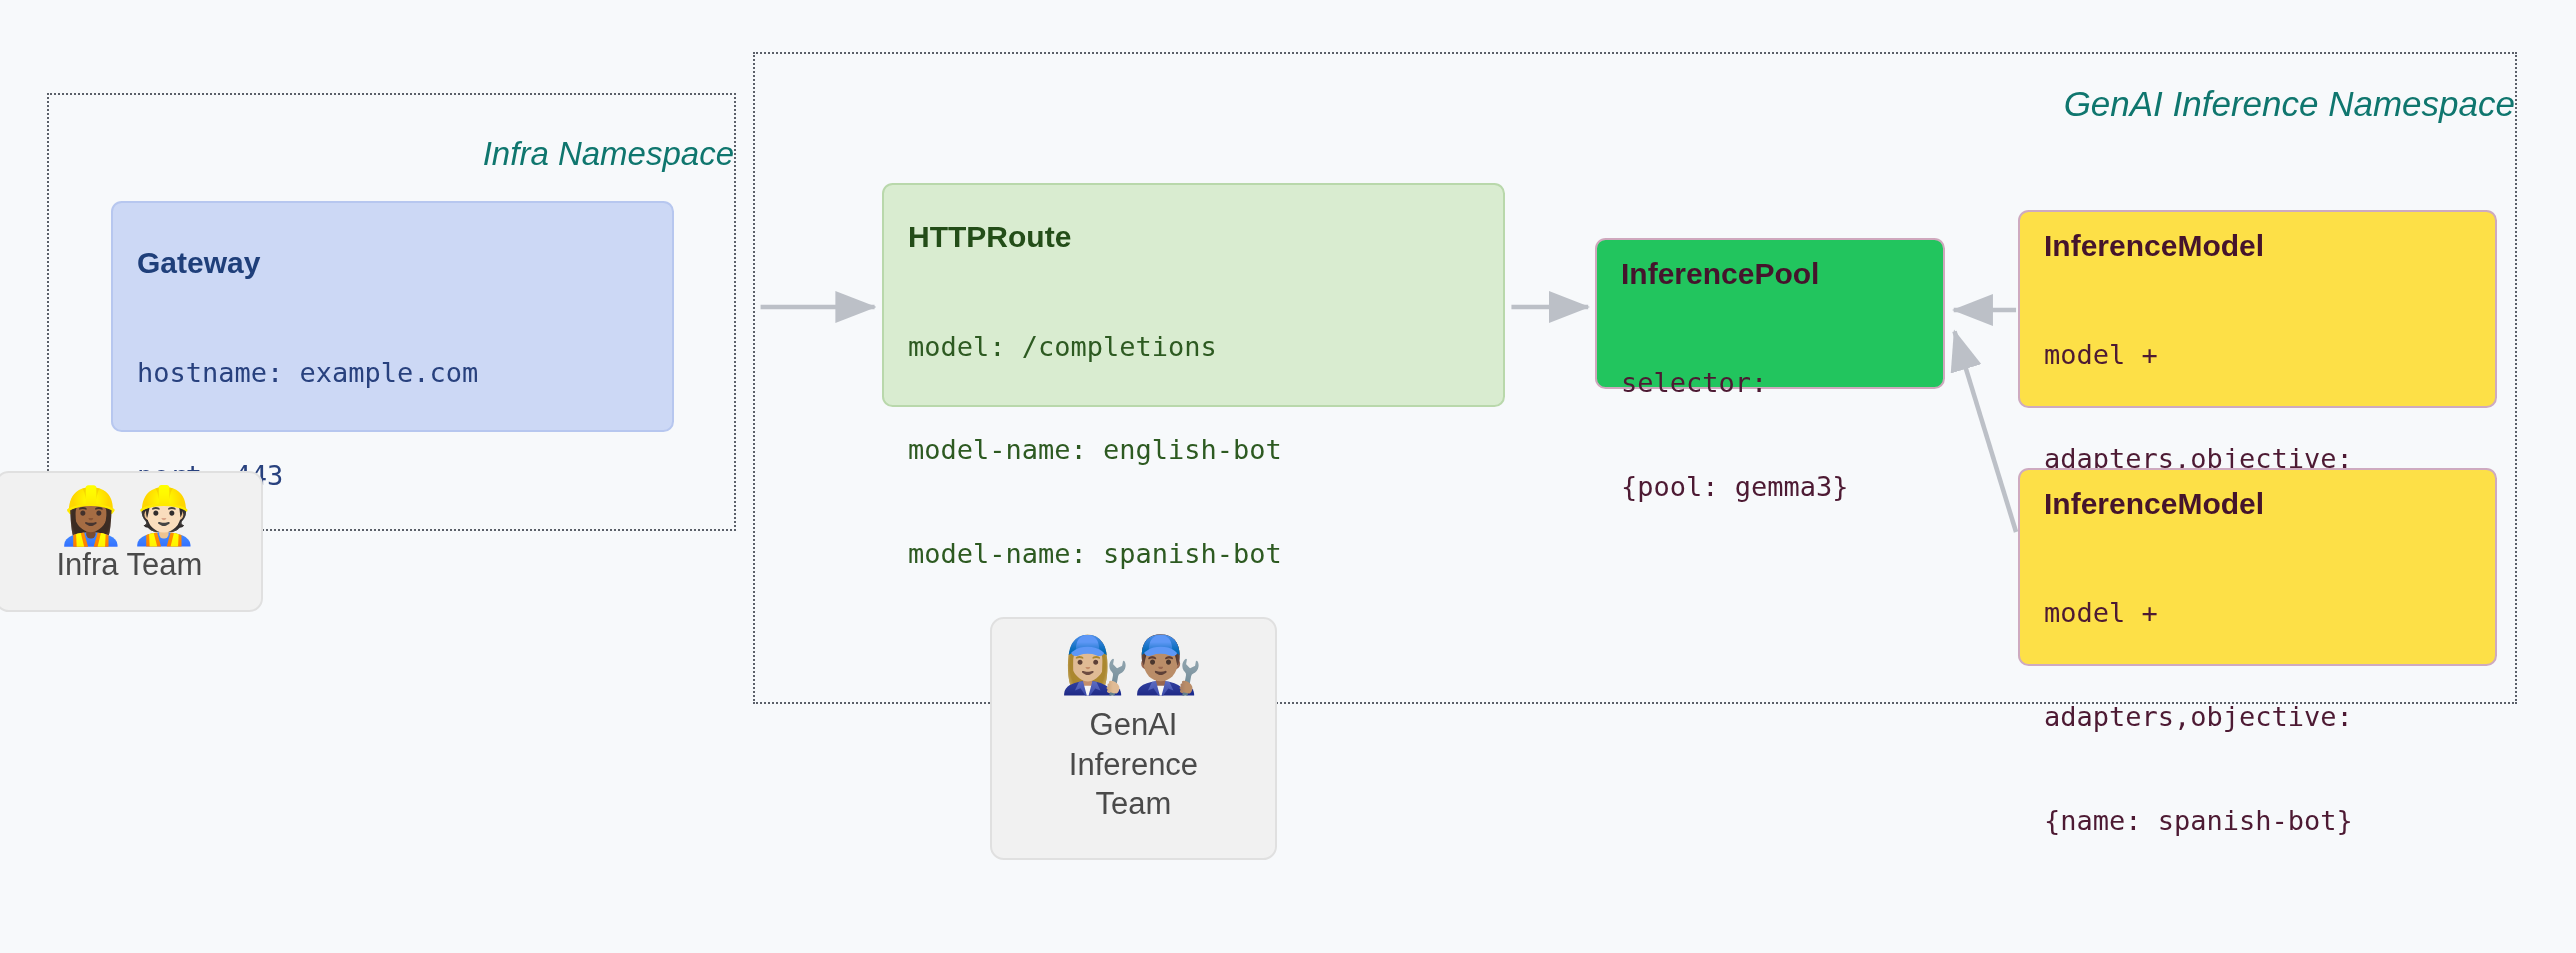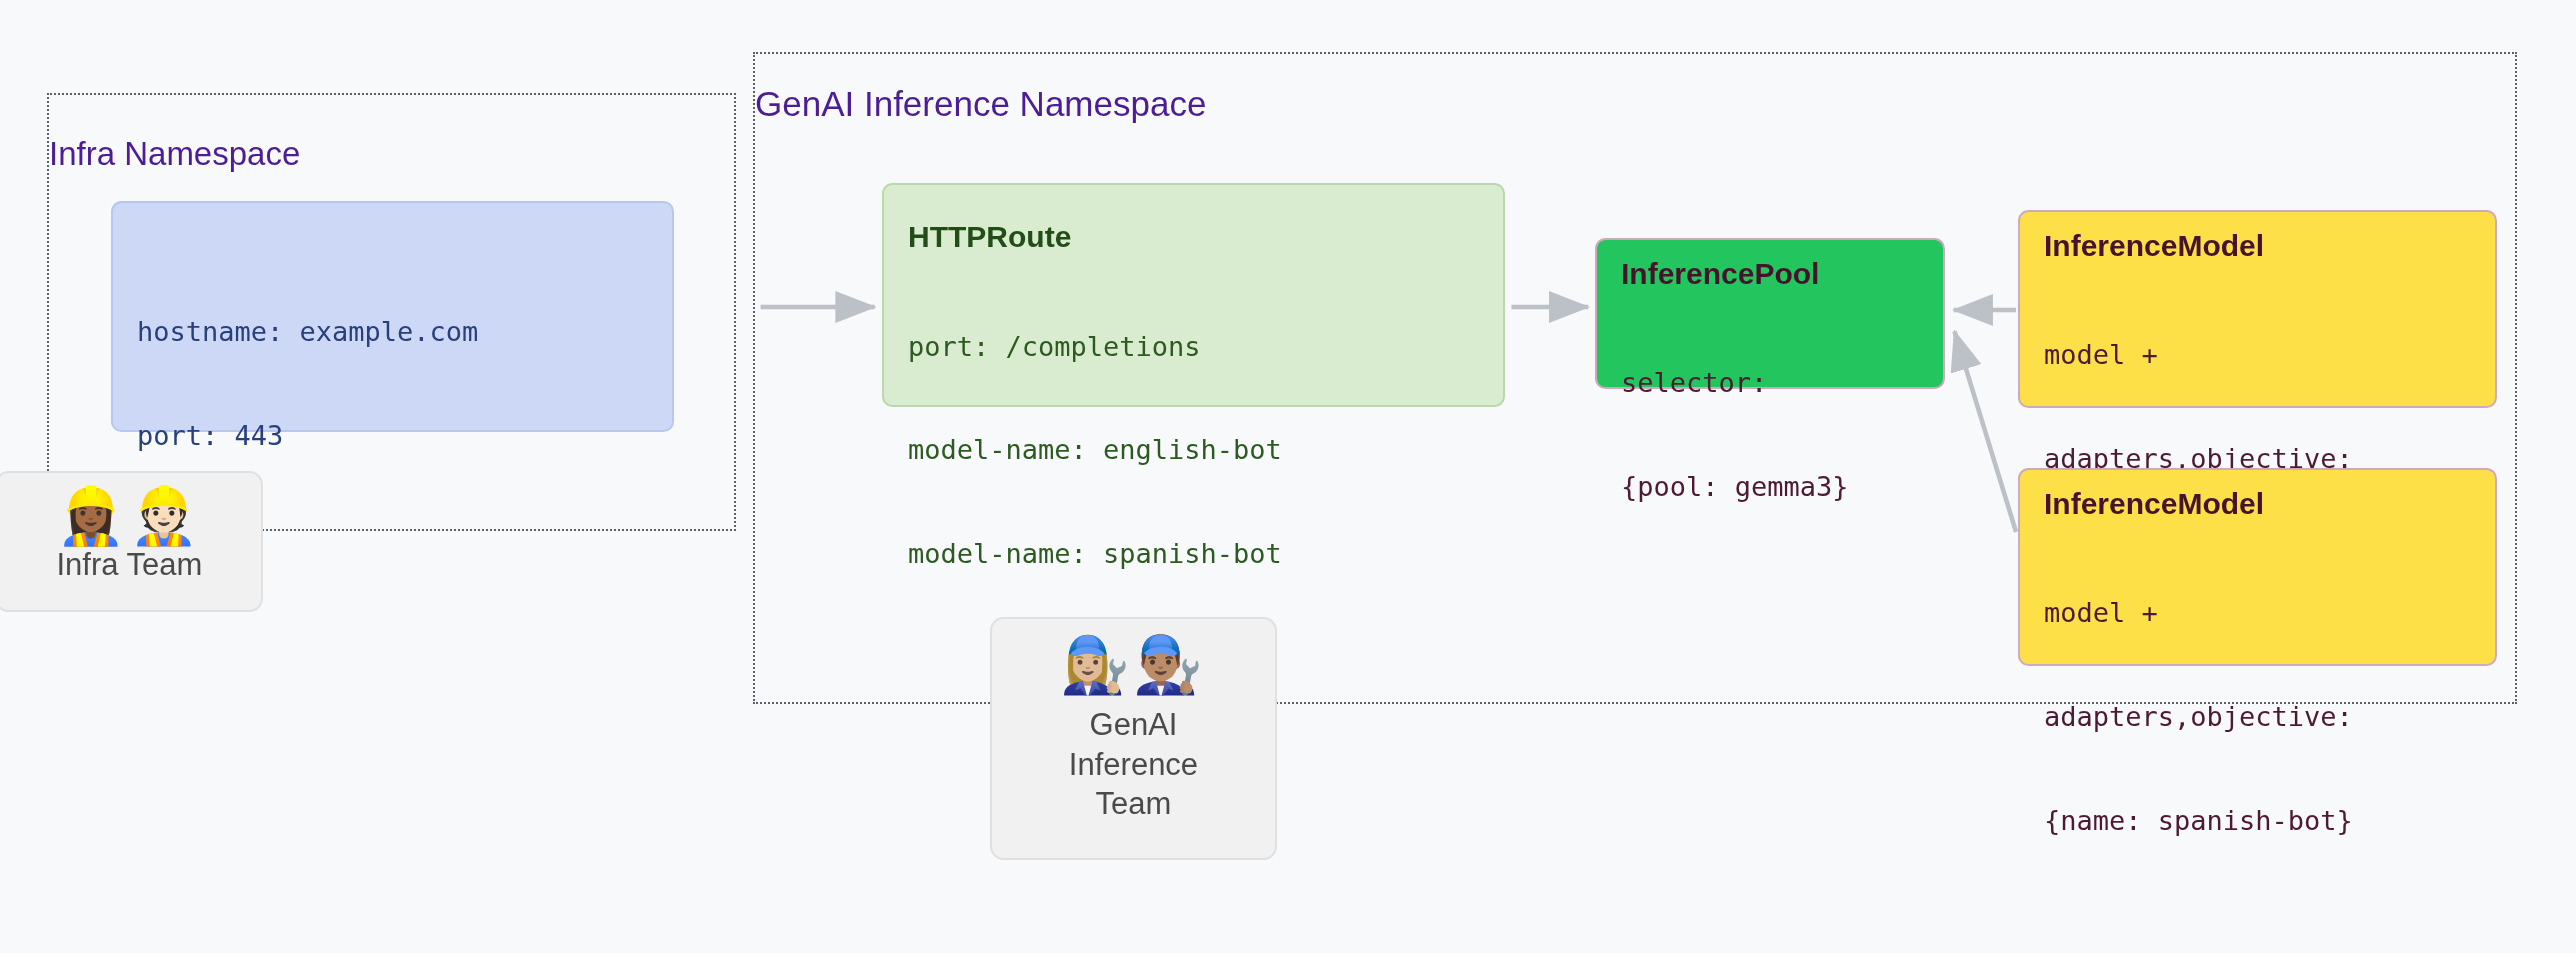--- a/index.html
+++ b/index.html
@@ -20,24 +20,25 @@
   .namespace {
     position: absolute;
     border: 2.3px dotted #5b6069;
     box-sizing: border-box;
     background: transparent;
   }
   .ns-title {
     position: absolute;
     left: 0;
     right: 0;
-    text-align: left;
-    color: #4c1d95;
+    text-align: right;
+    color: #0f766e;
     font-weight: 400;
     white-space: nowrap;
+    font-style: italic;
   }
 
   #ns-infra { left: 47px; top: 93px; width: 689px; height: 438px; }
   #ns-infra .ns-title { top: 28px; font-size: 33px; margin-top: 12px; }
 
   #ns-genai { left: 753px; top: 52px; width: 1764px; height: 652px; }
   #ns-genai .ns-title { top: 30px; font-size: 35px; }
 
   
   .res-box {
@@ -175,30 +176,31 @@
     <line x1="1000" y1="404" x2="1150" y2="404" stroke="#bcc0c7" stroke-width="6" marker-end="url(#arrowhead)"></line>
 
     <line x1="1988" y1="404" x2="2089" y2="404" stroke="#bcc0c7" stroke-width="6" marker-end="url(#arrowhead)"></line>
 
     <line x1="2652" y1="408" x2="2570" y2="408" stroke="#bcc0c7" stroke-width="6" marker-end="url(#arrowhead)"></line>
 
     <line x1="2652" y1="700" x2="2571" y2="436" stroke="#bcc0c7" stroke-width="6" marker-end="url(#arrowhead)"></line>
   </svg>
 
   <div class="res-box" id="box-gateway">
+    <div class="res-title">Gateway</div>
     <div class="res-lines">
       <div>hostname: example.com</div>
       <div>port: 443</div>
     </div>
   </div>
 
   <div class="res-box" id="box-httproute">
     <div class="res-title">HTTPRoute</div>
     <div class="res-lines">
-      <div>port: /completions</div>
+      <div>model: /completions</div>
       <div>model-name: english-bot</div>
       <div>model-name: spanish-bot</div>
     </div>
   </div>
 
   <div class="res-box" id="box-inferencepool">
     <div class="res-title">InferencePool</div>
     <div class="res-lines">
       <div>selector:</div>
       <div>{pool: gemma3}</div>

